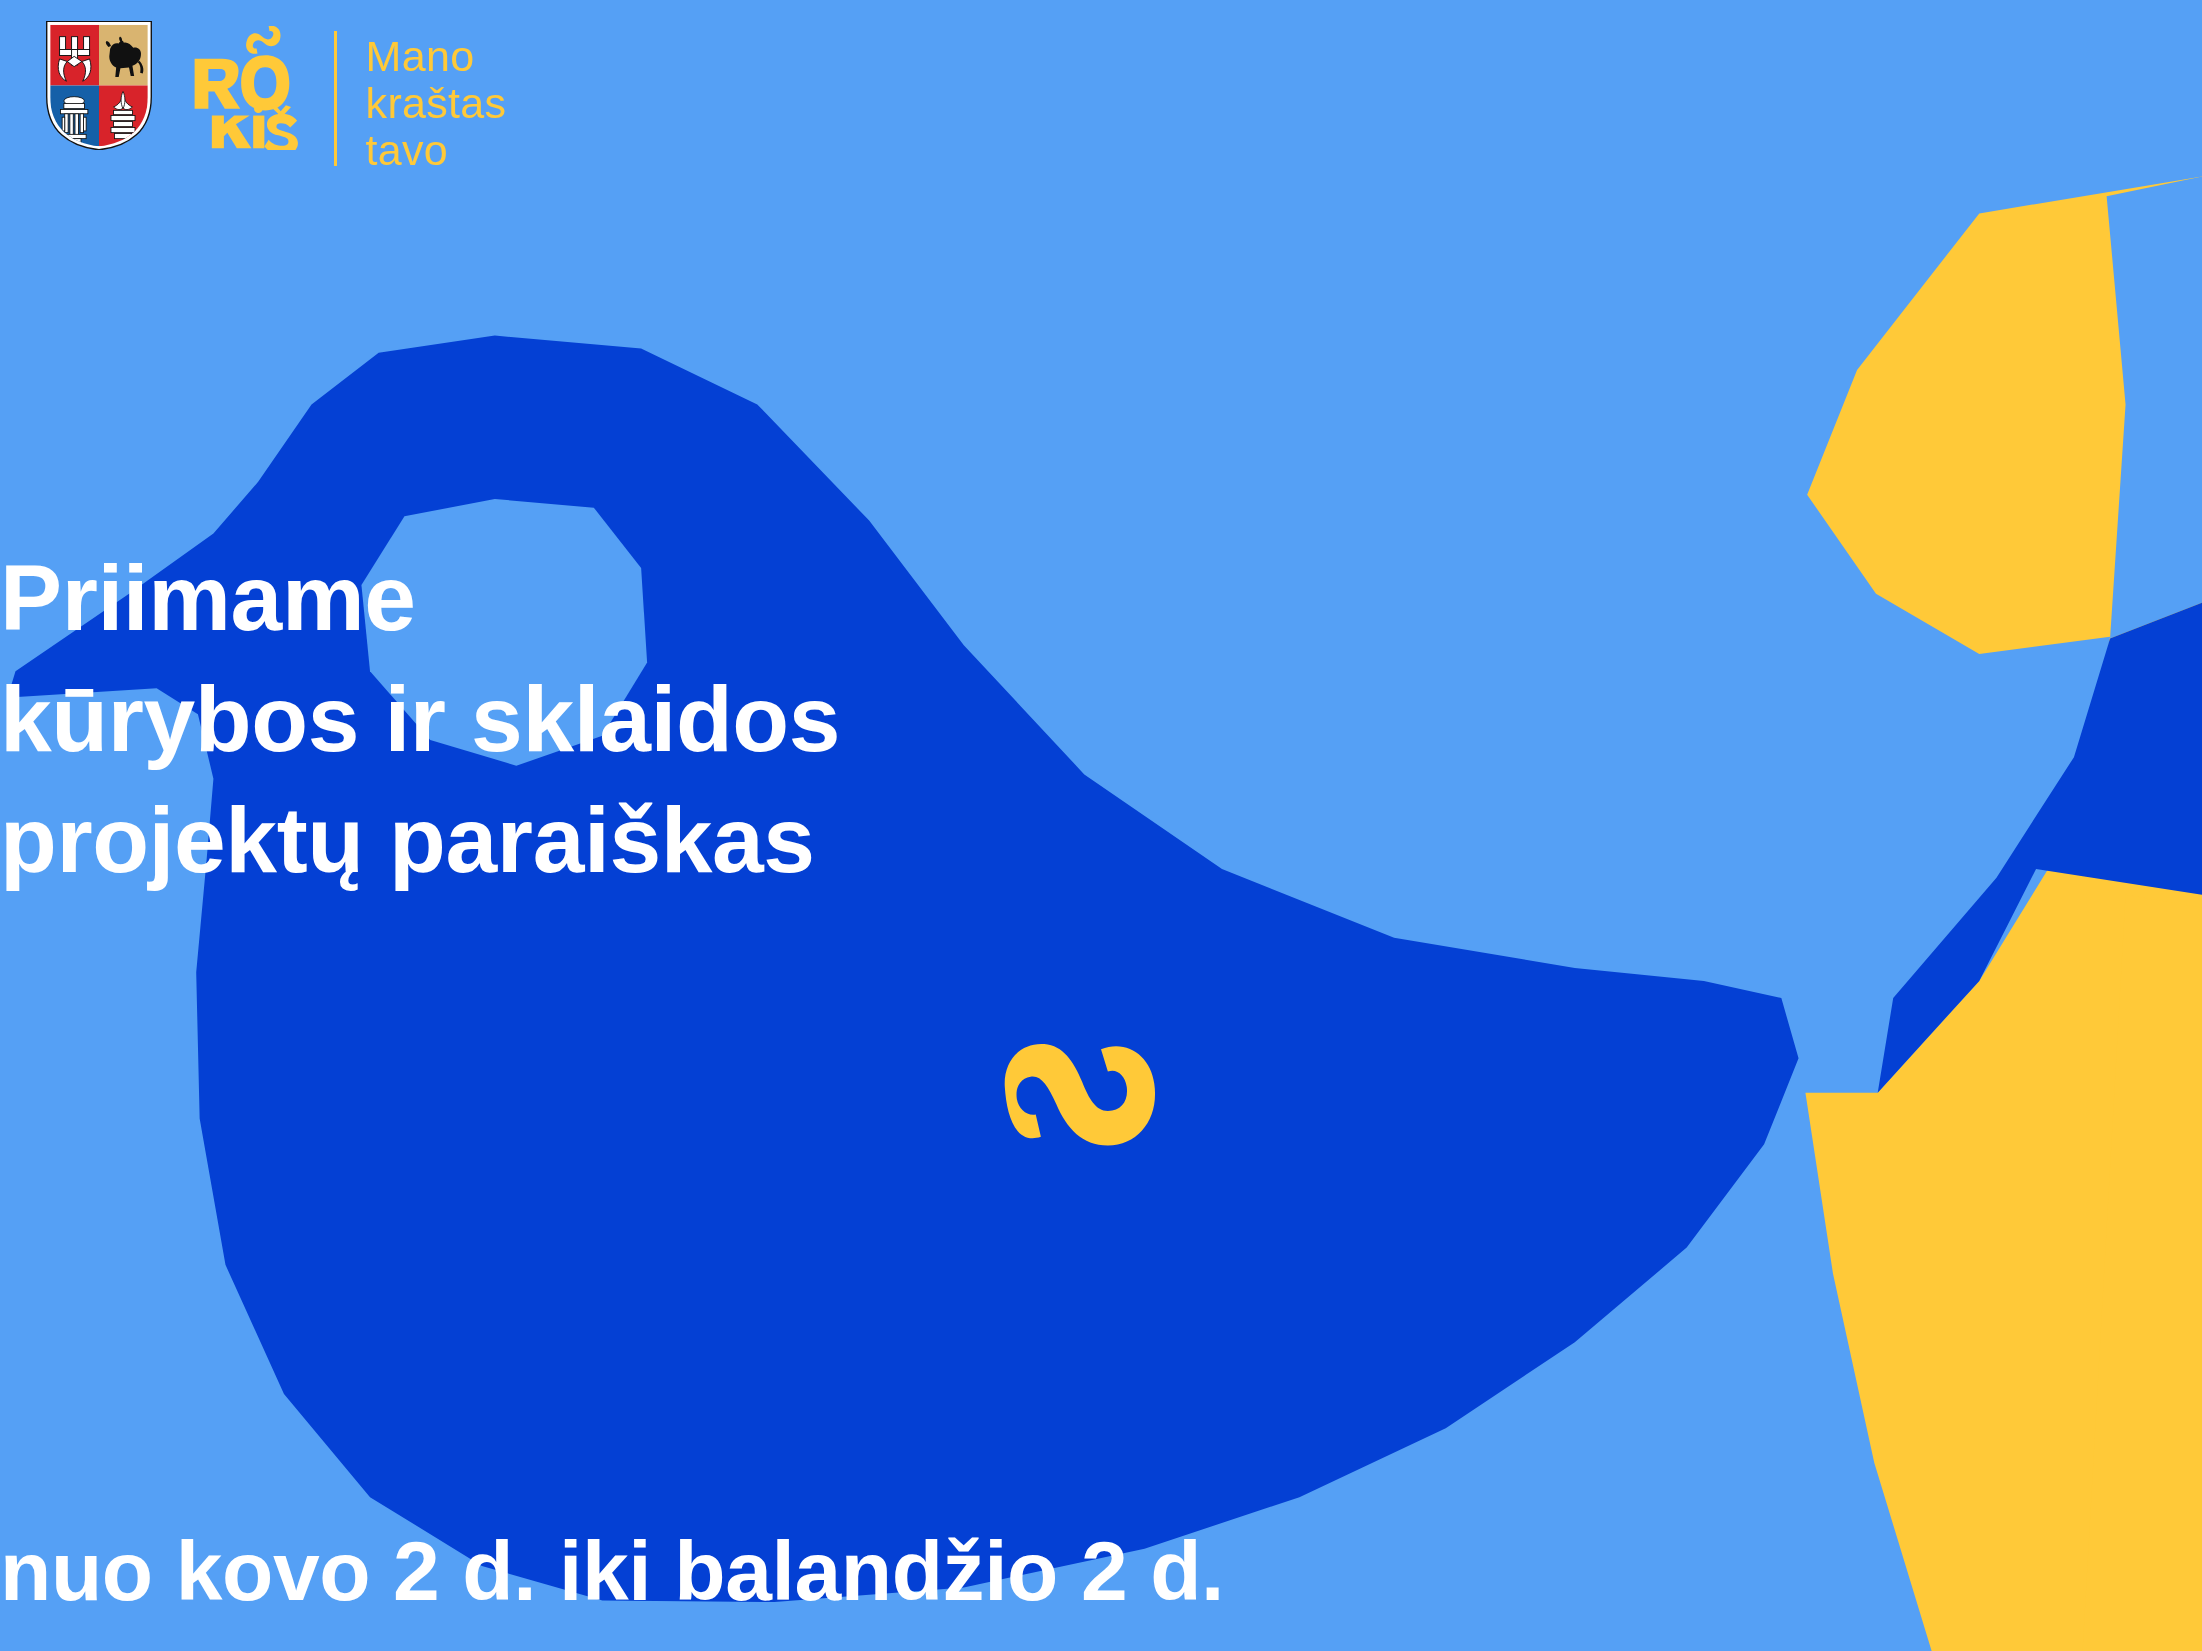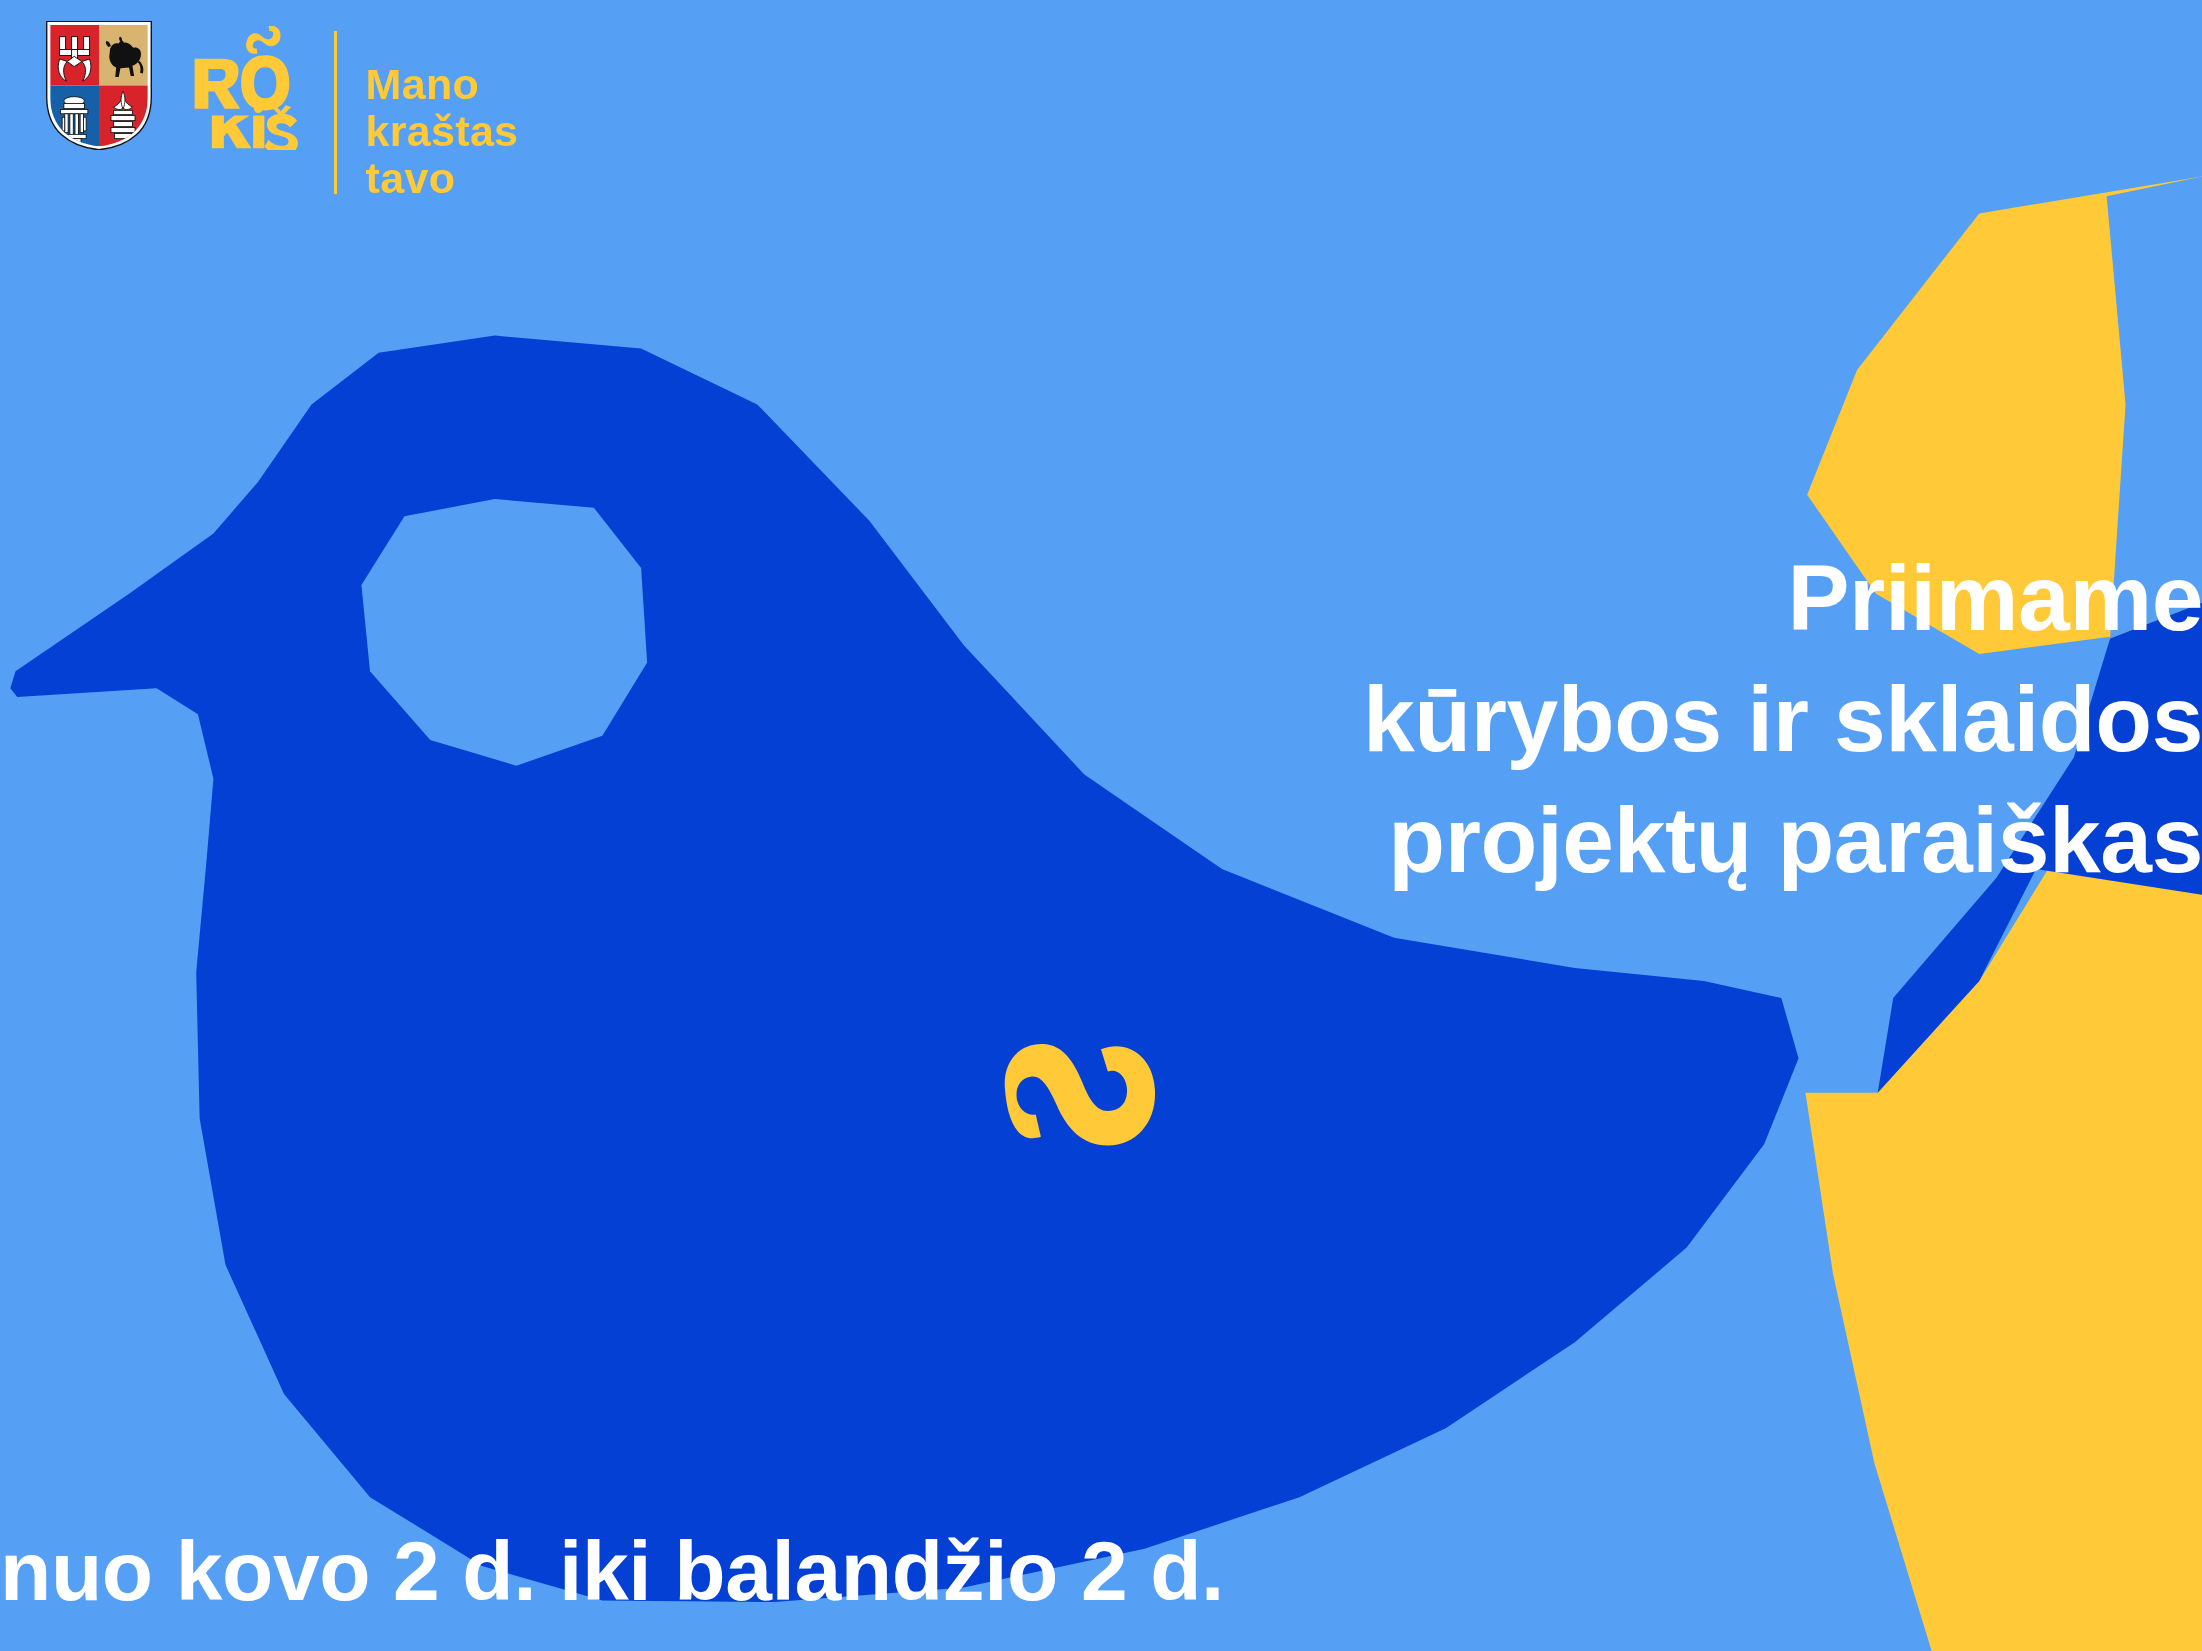--- a/index.html
+++ b/index.html
@@ -49,31 +49,30 @@
     margin: 5.2px 0 8.6px 0;
     align-self: stretch;
   }
   #tagline {
     color: #ffc938;
     font-size: 43px;
     line-height: 1.10;
     letter-spacing: 0.3px;
     white-space: pre-line;
     padding-top: 6.9px;
-    font-weight: 700;
-    margin-top: 28px;
+    font-weight: 400;
   }
 
   
   #headline {
     position: absolute;
     left: 0;
     top: 538px;
     width: 2203px;
-    text-align: right;
+    text-align: left;
     color: #ffffff;
     font-size: 93px;
     font-weight: 700;
     line-height: 1.30;
     letter-spacing: -0.4px;
     z-index: 30;
     pointer-events: none;
   }
   #headline .hl-line { display: block; }
 

